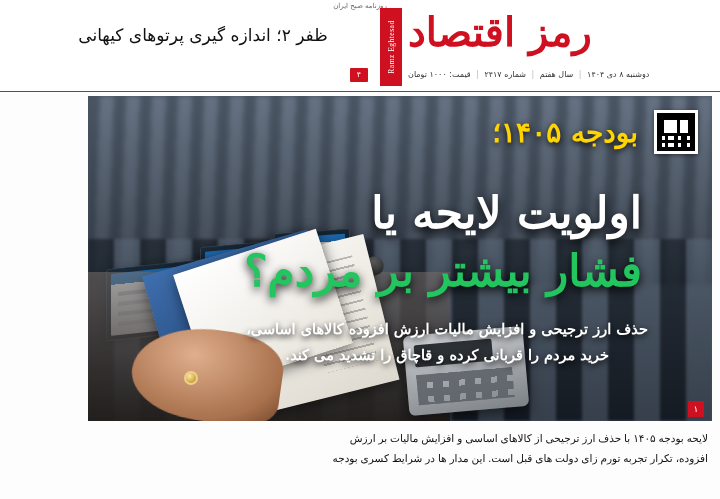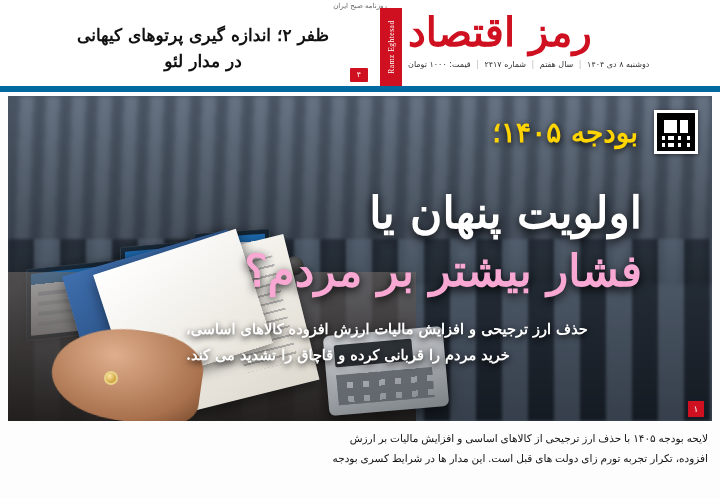--- a/index.html
+++ b/index.html
@@ -16,21 +16,21 @@
     background: #fdfdfd;
   }
 
   
   .masthead {
     position: absolute;
     top: 0; left: 0;
     width: 720px;
     height: 92px;
     background: #ffffff;
-    border-bottom: 6px solid #0369a1;
+    border-bottom: 1px solid #0369a1;
   }
   .mast-date {
     position: absolute;
     top: 2px; left: 0; width: 720px;
     text-align: center;
     font-size: 7px;
     color: #666;
     letter-spacing: .4px;
   }
   .logo-wrap {
@@ -43,21 +43,21 @@
     font-family: "DejaVu Serif", "Liberation Serif", serif;
     font-size: 40px;
     font-weight: bold;
     color: #cf1020;
     line-height: 1;
     direction: rtl;
     white-space: nowrap;
     letter-spacing: -1px;
   }
   .logo-sub {
-    margin-top: 8px;
+    margin-top: 18px;
     font-size: 8px;
     color: #333;
     direction: rtl;
   }
   .logo-sub .sep { color: #bbb; padding: 0 3px; }
 
   .eng-strip {
     position: absolute;
     top: 8px; right: 318px;
     width: 22px; height: 78px;
@@ -75,42 +75,42 @@
     font-family: "Liberation Serif", serif;
   }
 
   .lead-head {
     position: absolute;
     top: 22px; right: 352px;
     width: 330px;
     text-align: center;
     direction: rtl;
     font-family: "DejaVu Serif", "Liberation Serif", serif;
-    font-weight: bold;
+    font-weight: normal;
     font-size: 17px;
     line-height: 1.55;
     color: #111;
   }
   .page-num-top {
     position: absolute;
     top: 68px; right: 352px;
     width: 18px; height: 14px;
     background: #cf1020;
     color: #fff;
     font-size: 8px;
     text-align: center;
     line-height: 14px;
     border-radius: 1px;
   }
 
   
   .photo {
     position: absolute;
     top: 96px; right: 8px;
-    width: 704px;
+    width: 624px;
     height: 325px;
     overflow: hidden;
     background: #2b3642;
   }
   
   .bg-far {
     position: absolute; inset: 0;
     background:
       radial-gradient(circle at 18% 12%, rgba(255,255,255,.16), transparent 42%),
       radial-gradient(circle at 72% 8%, rgba(200,215,235,.18), transparent 45%),
@@ -287,26 +287,26 @@
     width: 560px;
     text-align: right;
     direction: rtl;
     font-family: "DejaVu Serif", "Liberation Serif", serif;
     font-weight: bold;
     color: #ffffff;
     font-size: 44px;
     line-height: 1.32;
     text-shadow: 0 3px 10px rgba(0,0,0,.9);
   }
-  .big-head .l2 { color: #f9a8d4; }
+  .big-head .l2 { color: #22c55e; }
   .sub-head {
     position: absolute;
-    bottom: 54px; right: 36px;
+    bottom: 54px; right: 20px;
     width: 490px;
-    text-align: left;
+    text-align: center;
     direction: rtl;
     font-family: "DejaVu Serif", "Liberation Serif", serif;
     font-weight: bold;
     font-size: 14.5px;
     line-height: 1.75;
     color: #ffffff;
     text-shadow: 0 2px 6px rgba(0,0,0,.95);
   }
   .page-badge {
     position: absolute;
@@ -354,21 +354,20 @@
         <span>قیمت: ۱۰۰۰ تومان</span>
       </div>
     </div>
 
     <div class="eng-strip">
       <span>Ramz Eghtesad</span>
     </div>
 
     <div class="lead-head">
       <div>ظفر ۲؛ اندازه گیری پرتوهای کیهانی</div>
-      <div>در مدار لئو</div>
     </div>
 
     <div class="page-num-top">۴</div>
   </div>
 
   <div class="photo">
     <div class="bg-far"></div>
     <div class="bg-rows"></div>
     <div class="bg-seats"></div>
 
@@ -391,21 +390,21 @@
     <div class="hand"></div>
     <div class="ring"></div>
 
     <div class="qr">
       <div class="qr-inner"></div>
     </div>
 
     <div class="overtitle">بودجه ۱۴۰۵؛</div>
 
     <div class="big-head">
-      <div class="l1">اولویت پنهان یا</div>
+      <div class="l1">اولویت لایحه یا</div>
       <div class="l2">فشار بیشتر بر مردم؟</div>
     </div>
 
     <div class="sub-head">
       <div>حذف ارز ترجیحی و افزایش مالیات ارزش افزوده کالاهای اساسی،</div>
       <div>خرید مردم را قربانی کرده و قاچاق را تشدید می کند.</div>
     </div>
 
     <div class="page-badge">۱</div>
   </div>

